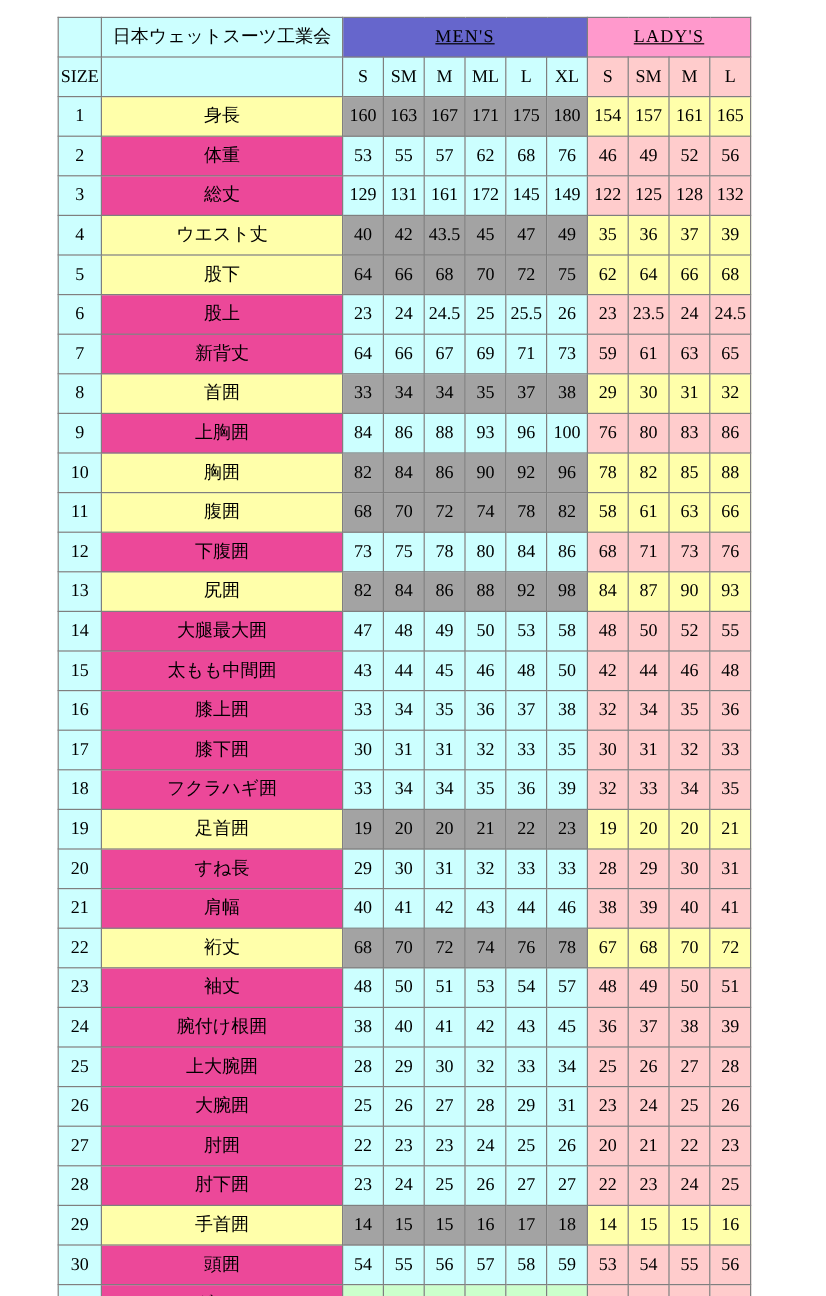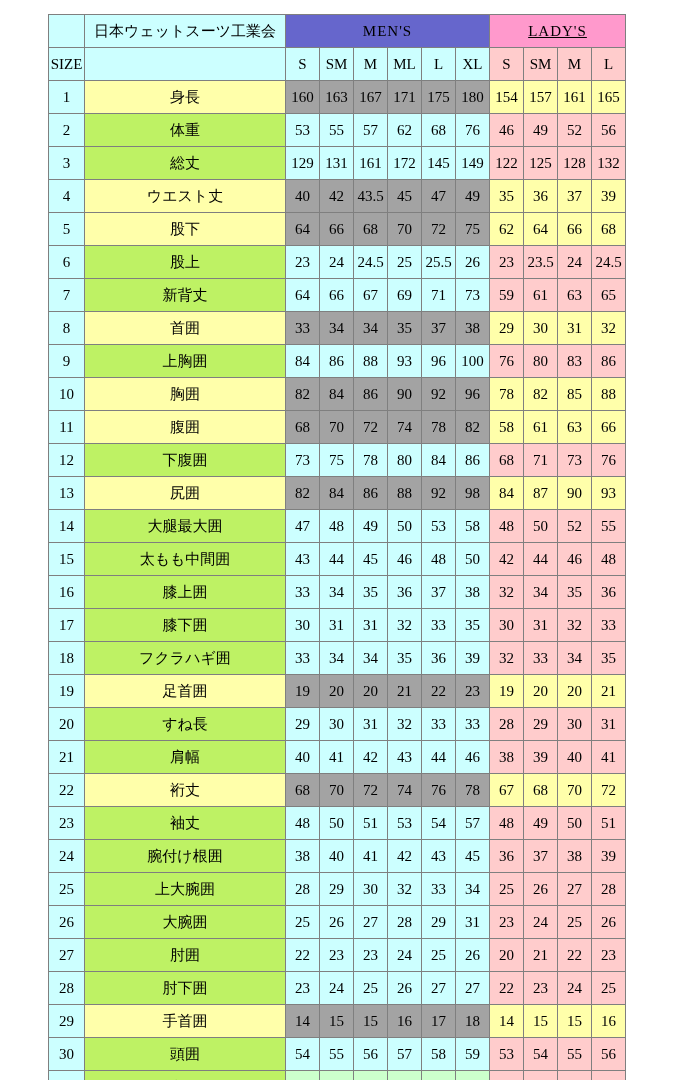--- a/index.html
+++ b/index.html
@@ -32,21 +32,21 @@
     line-height:32px;
     white-space:nowrap;
   }
   
   .c-no{width:35px;}
   .c-name{width:200px;text-align:left;}
   .c-val{width:33px;}
 
   
   .cell-no{background:#ccffff;}
-  .cell-name{background:#bef264;padding-left:6px;text-align:left;font-size:15px;}
+  .cell-name{background:#ec4899;padding-left:6px;text-align:left;font-size:15px;}
   .cell-name-y{background:#ffffaa;padding-left:6px;text-align:left;font-size:15px;}
   .men{background:#ccffff;}
   .men-y{background:#a3a3a3;}
   .lady{background:#ffcccc;}
   .lady-y{background:#ffffaa;}
   .blank-men{background:#ccffcc;}
 
   .hdr-title{
     background:#ccffff;
     text-align:left;
@@ -54,20 +54,21 @@
     font-size:15px;
     letter-spacing:0px;
     margin-left:44px;
   }
   .hdr-mens{
     background:#6666cc;
     color:#ffffff;
     font-weight:bold;
     font-size:15px;
     letter-spacing:1px;
+    text-decoration:underline;
   }
   .hdr-ladys{
     background:#ff99cc;
     color:#ffffff;
     font-weight:bold;
     font-size:15px;
     letter-spacing:1px;
     text-decoration:underline;
   }
   .hdr-size{

